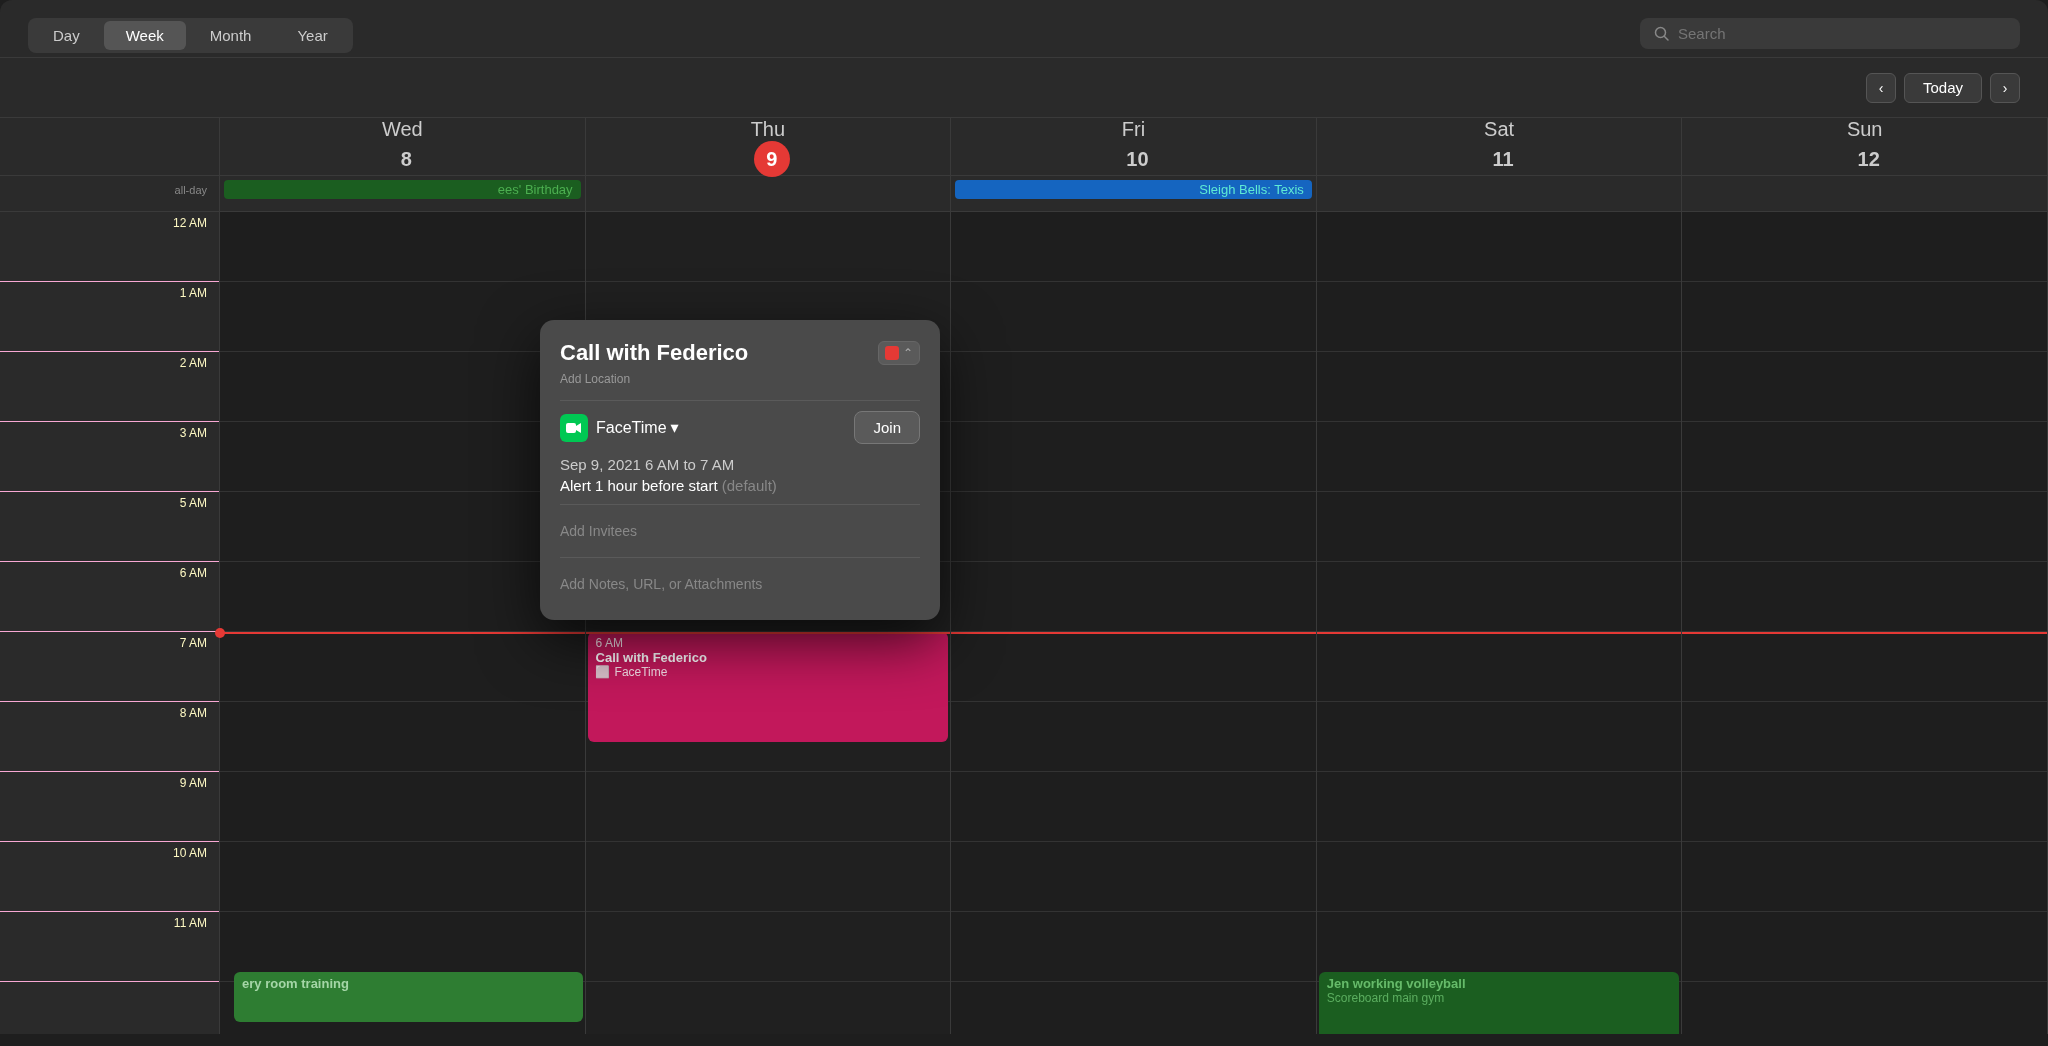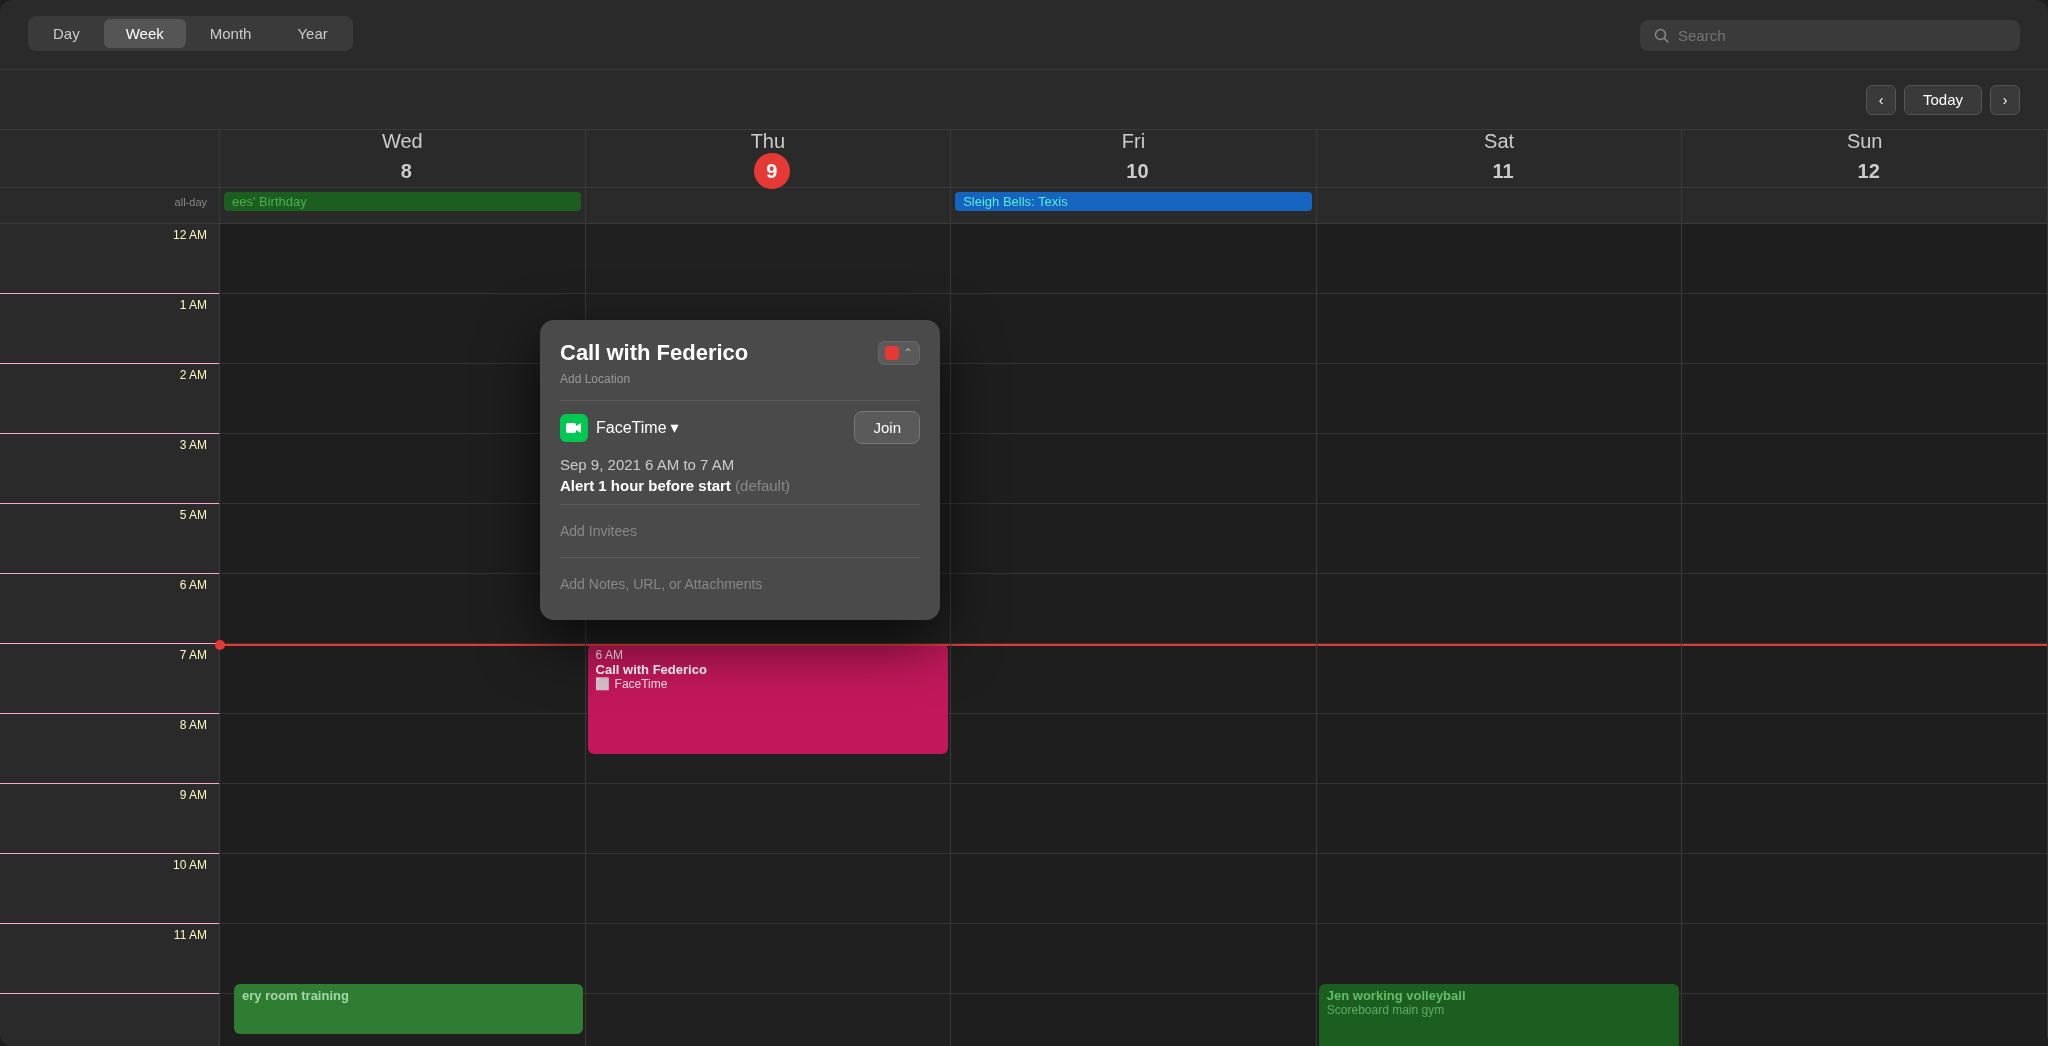--- a/index.html
+++ b/index.html
@@ -10,26 +10,26 @@
       width: 2048px;
       height: 1046px;
       overflow: hidden;
       position: relative;
       border-radius: 12px;
     }
 
     
     .toolbar {
       display: flex;
-      align-items: flex-end;
+      align-items: flex-start;
       justify-content: space-between;
       padding: 18px 28px;
       background: #2a2a2a;
       border-bottom: 1px solid #3a3a3a;
-      height: 70px;
+      height: 58px;
     }
 
     .view-tabs {
       display: flex;
       gap: 2px;
       background: #3a3a3a;
       border-radius: 8px;
       padding: 3px;
     }
 
@@ -162,20 +162,21 @@
       color: #888;
       padding: 8px 12px;
       text-align: right;
       border-right: 1px solid #3a3a3a;
     }
 
     .allday-cell {
       border-right: 1px solid #3a3a3a;
       padding: 4px;
       position: relative;
+      text-align: right;
     }
 
     .allday-event {
       border-radius: 4px;
       padding: 2px 8px;
       font-size: 13px;
       font-weight: 500;
       white-space: nowrap;
       overflow: hidden;
       text-overflow: ellipsis;
@@ -407,21 +408,21 @@
     }
 
     .popup-alert {
       font-size: 15px;
       color: #ccc;
       margin-bottom: 10px;
     }
 
     .popup-alert strong {
       color: #fff;
-      font-weight: 700;
+      font-weight: 400;
     }
 
     .popup-alert .default-tag {
       color: #888;
     }
 
     .popup-add-invitees {
       font-size: 14px;
       color: #888;
       padding: 8px 0;

